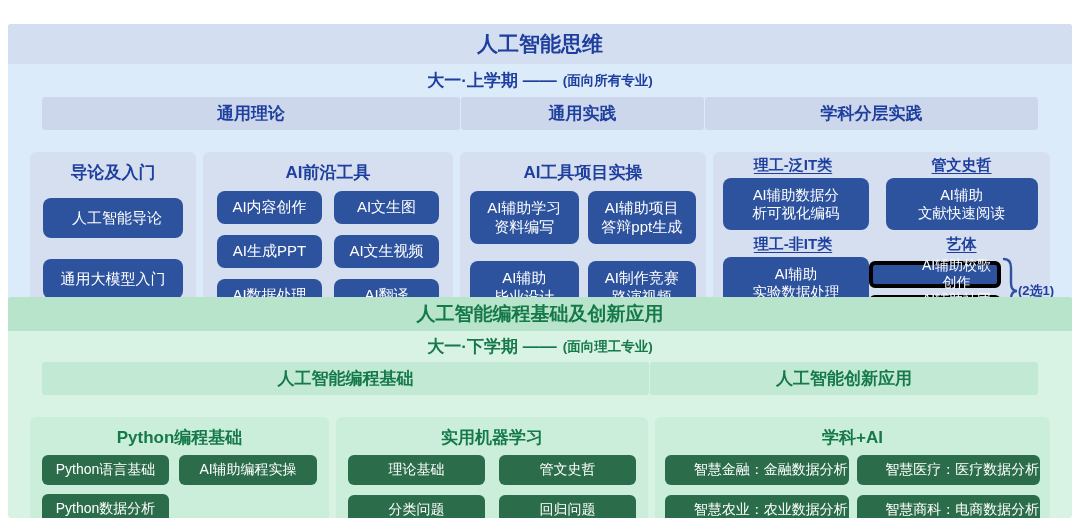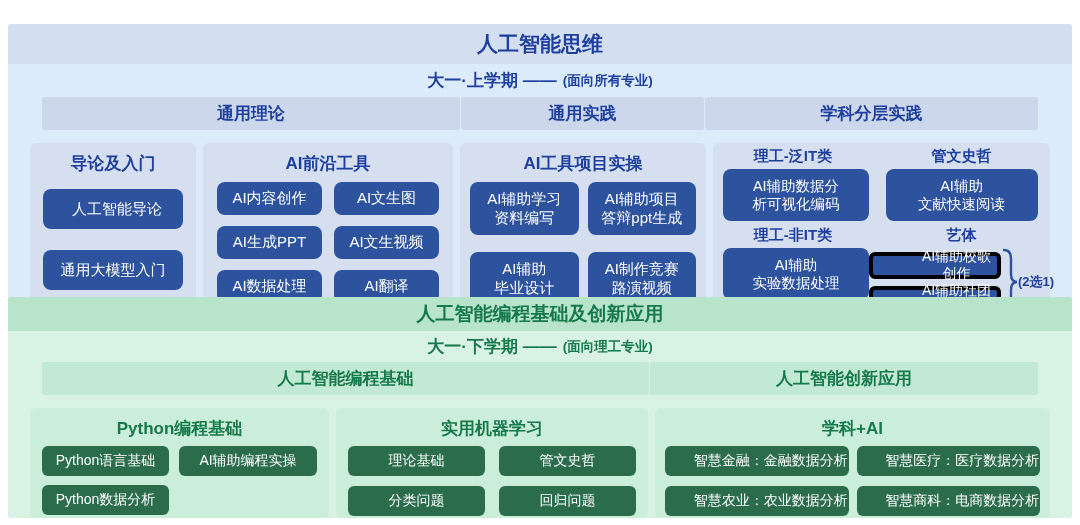--- a/index.html
+++ b/index.html
@@ -22,21 +22,21 @@
   .sem-note { font-size:13.5px; font-weight:bold; }
 
   .cols { display:flex; gap:1px; padding:0 34px; }
   .colh { height:33px; border-radius:3px; display:flex; align-items:center;
           justify-content:center; font-size:17px; font-weight:bold; }
   .colh-blue { background:#ccd7ec; color:#1e3f9e; }
   .colh-green { background:#c1e9d3; color:#15794a; }
   .w-c1 { width:423px; } .w-c2 { width:246px; } .w-c3 { width:337px; }
   .w-g1 { width:618px; } .w-g2 { width:395px; }
 
-  .boxes { display:flex; gap:7px; padding:0 22px; margin-top:13px; }
+  .boxes { display:flex; gap:7px; padding:0 22px; margin-top:22px; }
   .subbox { border-radius:6px; }
   .subbox-blue { background:#d5dff0; height:163px; }
   .subbox-green { background:#cbeeda; height:110px; }
   .w-intro { width:166px; } .w-frontier { width:250px; }
   .w-project { width:246px; } .w-disc { width:337px; }
   .w-python { width:299px; } .w-ml { width:312px; } .w-subject { width:395px; }
 
   .box-title { text-align:center; font-weight:bold; font-size:17px; margin-top:9px; height:20px; }
   .t-blue { color:#1e3f9e; } .t-green { color:#15794a;text-align:center; }
 
@@ -50,21 +50,21 @@
 
   .grid2 { display:grid; grid-template-columns:1fr 1fr; }
   .frontier-grid { padding:0 14px; margin-top:10px; column-gap:12px; row-gap:11px; }
   .btn-frontier { height:33px; }
   .project-grid { padding:0 10px; margin-top:10px; column-gap:9px; row-gap:17px; }
   .btn-project { height:53px; }
 
   .disc-grid { display:grid; grid-template-columns:140px 1fr; padding:4px 6px 0 10px;
                column-gap:6px; row-gap:5px; }
   .disc-label { text-align:center; font-size:15px; font-weight:bold; color:#1e3f9e;
-                text-underline-offset:3px; height:22px; }
+                text-decoration:underline; text-underline-offset:3px; height:22px; }
   .btn-disc { height:52px; width:146px; margin:0 auto; font-size:14.5px; }
   .btn-disc-wide { width:152px; }
   .arts-row { display:flex; align-items:center; justify-content:center; }
   .arts-col { display:flex; flex-direction:column; gap:7px; }
   .btn-small { width:132px; height:27px; font-size:14px; border-radius:6px;
                border:4px solid #000000;padding-left:43px; }
   .brace { flex:0 0 auto; margin-left:1px; }
   .choose-note { font-size:13px; font-weight:bold; color:#1e3f9e; white-space:nowrap; }
 
   .chip-row { display:flex; padding:0 12px; margin-top:9px; gap:10px; }

